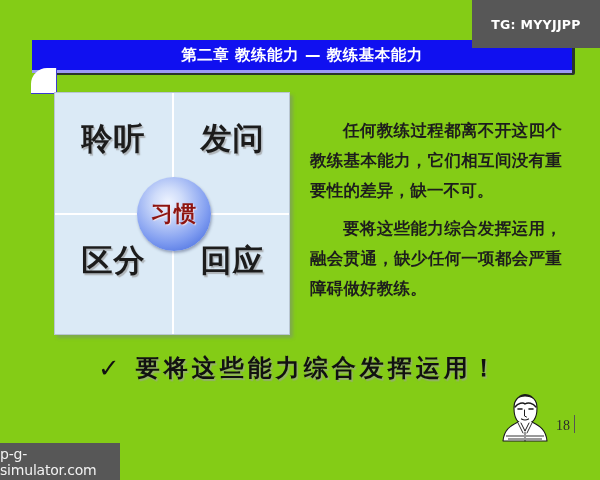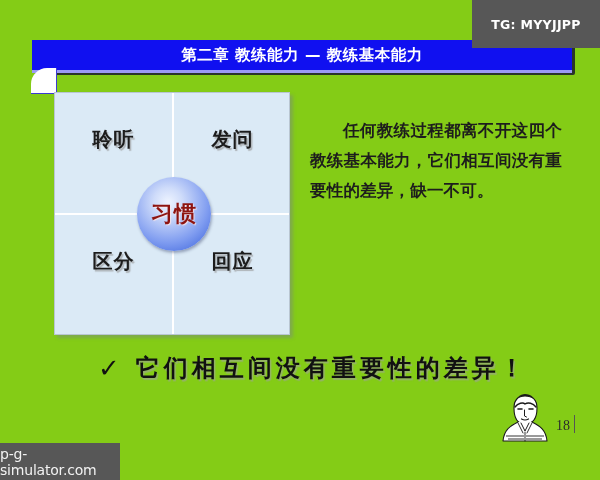--- a/index.html
+++ b/index.html
@@ -118,21 +118,21 @@
     left: 0; top: 120px;
     width: 100%; height: 2px;
     background: #ffffff;
   }
   .quad {
     position: absolute;
     width: 117px; height: 92px;
     display: flex;
     align-items: center;
     justify-content: center;
-    font-size: 20px;
+    font-size: 31px;
     font-weight: bold;
     color: #1c1c1c;
     text-shadow: 1.5px 1.5px 1px rgba(150,150,150,.65);
     letter-spacing: 1px;
   }
   #quad-tl { left: 0;     top: 0;     }
   #quad-tr { left: 119px; top: 0;     }
   #quad-bl { left: 0;     top: 122px; }
   #quad-br { left: 119px; top: 122px; }
 
@@ -246,25 +246,26 @@
       <span>回应</span>
     </div>
 
     <div id="habit-circle">
       <span id="habit-text">习惯</span>
     </div>
   </div>
 
   <div id="body-text">
     <p class="para">任何教练过程都离不开这四个教练基本能力，它们相互间没有重要性的差异，缺一不可。</p>
+    <p class="para">要将这些能力综合发挥运用，融会贯通，缺少任何一项都会严重障碍做好教练。</p>
   </div>
 
   <div id="slogan-row">
     <span id="check-icon">✓</span>
-    <span id="slogan-text">它们相互间没有重要性的差异！</span>
+    <span id="slogan-text">要将这些能力综合发挥运用！</span>
   </div>
 
   <svg id="portrait" viewBox="0 0 62 56" xmlns="http://www.w3.org/2000/svg">
     <g fill="none" stroke="#1b1b1b" stroke-width="1.1" stroke-linecap="round" stroke-linejoin="round">
       <path d="M20 18 C19 7, 27 3, 31 3 C36 3, 44 7, 43 18" fill="#1b1b1b" stroke="none"></path>
       <path d="M20 17 C20 9, 24 5, 31 5 C38 5, 43 9, 43 17 C43 27, 39 33, 31 33 C23 33, 20 27, 20 17 Z" fill="#ffffff"></path>
       <path d="M21 16 C24 12, 29 11, 31 13 C34 11, 39 12, 42 16" stroke-width="1.4"></path>
       <path d="M24 18 l4 0 M35 18 l4 0" stroke-width="1.6"></path>
       <path d="M30.5 19 l0 6 l2 1" stroke-width="1"></path>
       <path d="M27.5 28 q3.5 2 7 0" stroke-width="1.2"></path>

